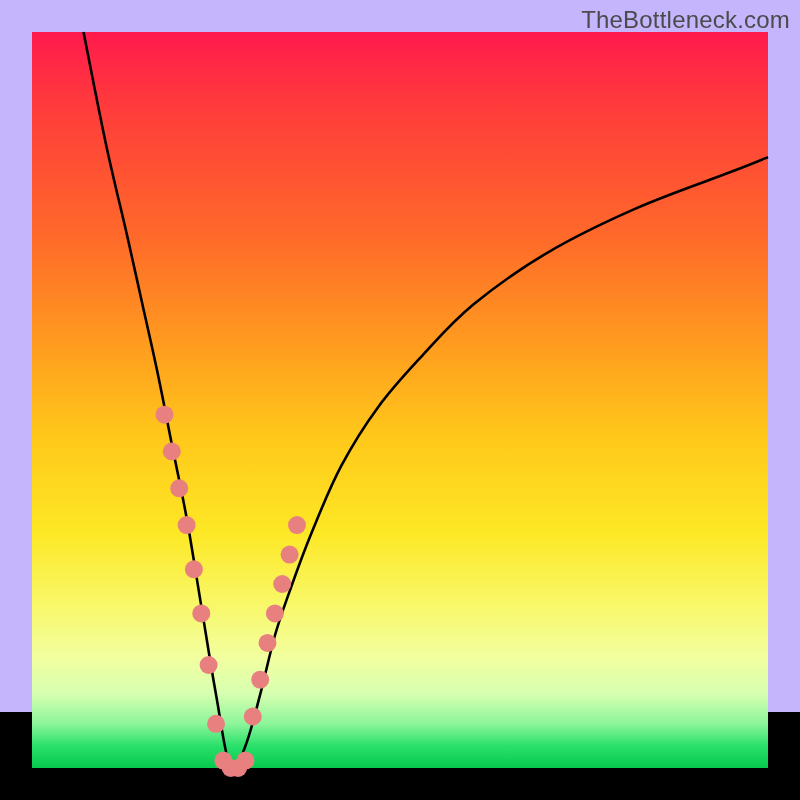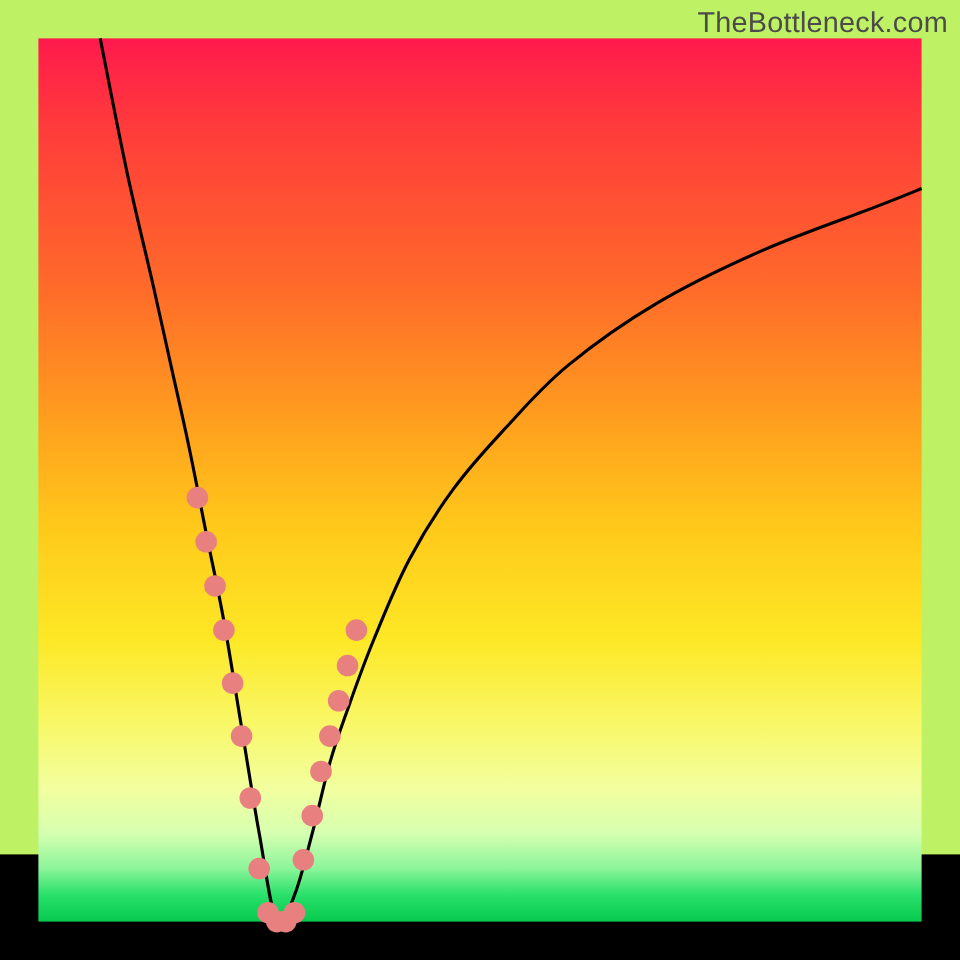--- a/index.html
+++ b/index.html
@@ -10,21 +10,21 @@
     background: #000;
     overflow: hidden;
     font-family: Arial, Helvetica, sans-serif;
   }
   .frame {
     position: absolute;
     top: 0;
     left: 0;
     width: 800px;
     height: 712px;
-    background: #bef264;
+    background: #c4b5fd;
   }
   .plot-area {
     position: absolute;
     left: 32px;
     top: 32px;
     width: 736px;
     height: 736px;
     background: linear-gradient(to bottom,
       #ff1a4d 0%,
       #ff3b3b 10%,

